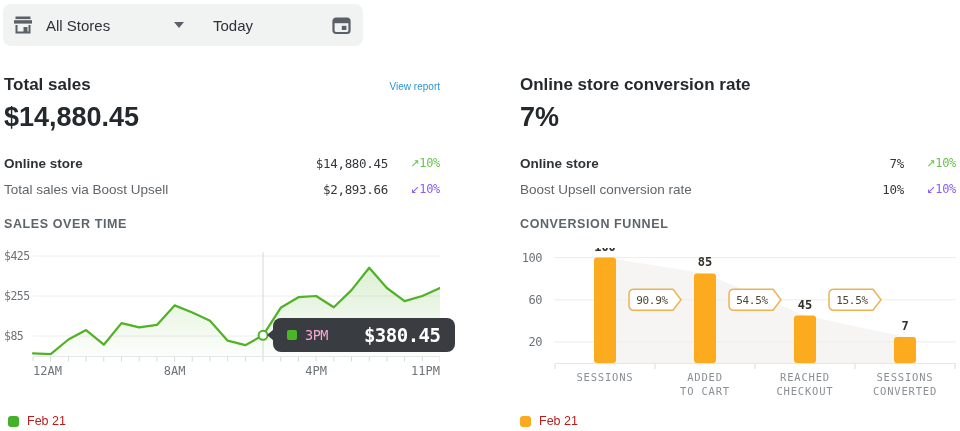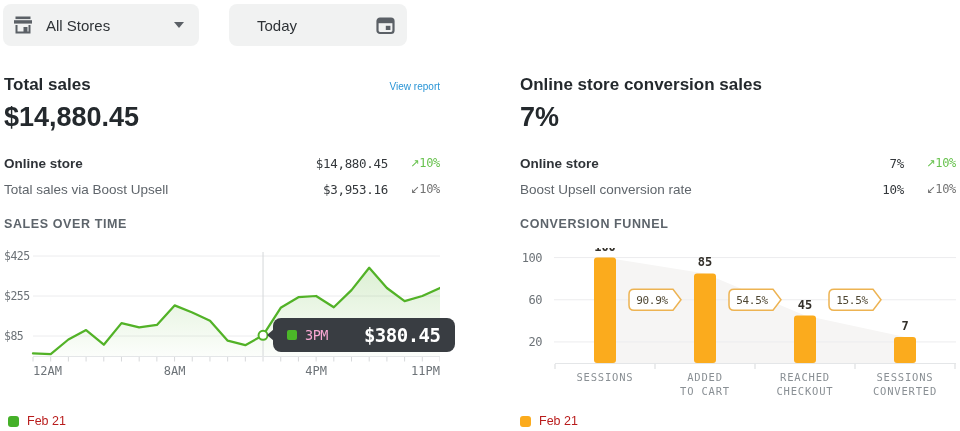--- a/index.html
+++ b/index.html
@@ -8,21 +8,21 @@
     position:relative; width:960px; height:431px; overflow:hidden;
     font-family:"Liberation Sans", sans-serif; color:#24292d; background:#fff;
   }
   
   .topbar { position:absolute; left:0; top:0; width:960px; height:56px; background:#fff; }
   .pill {
     position:absolute; top:4px; height:42px; background:#f1f2f2; border-radius:8px;
     display:flex; align-items:center; cursor:pointer;
   }
   .pill-store { left:3px; width:196px; padding-left:10px; }
-  .pill-date  { left:185px; width:178px; padding-left:28px;margin-left:44px; }
+  .pill-date  { left:185px; width:178px; padding-left:28px; }
   .pill-label { font-size:15px; color:#2e3236; margin-left:13px; }
   .pill-date .pill-label { margin-left:0; }
   .chevron {
     margin-left:auto; margin-right:15px; width:0; height:0;
     border-left:5px solid transparent; border-right:5px solid transparent;
     border-top:6px solid #5b6066;
   }
   .icon-svg { display:block; }
   .pill-date .icon-svg { margin-left:auto; margin-right:12px; }
   
@@ -40,21 +40,21 @@
   .metric-value {
     margin-left:auto; font-family:"DejaVu Sans Mono","Liberation Mono",monospace;
     font-size:12.5px; letter-spacing:-0.3px; color:#34383c;
   }
   .metric-delta {
     width:52px; text-align:right; font-family:"DejaVu Sans Mono","Liberation Mono",monospace;
     font-size:12px; letter-spacing:-0.3px;
   }
   .metric-delta .arr { font-family:"DejaVu Sans", sans-serif; font-size:11px; }
   .delta-up   { color:#68c24e; }
-  .delta-down { color:#737373; }
+  .delta-down { color:#8b5cf6; }
   .section-title {
     position:absolute; left:0; top:147px; font-size:12.5px; font-weight:bold;
     color:#5d646b; letter-spacing:0.6px;
   }
   .chart-box { position:absolute; left:0; top:178px; width:436px; height:162px; }
   .legend { position:absolute; left:0; top:344px; display:flex; align-items:center; padding-left:4px; }
   .panel-right .legend { padding-left:0; }
   .legend-swatch { width:11px; height:11px; border-radius:3px; margin-right:8px; }
   .legend-label { font-size:12.5px; color:#b91c1c; }
   
@@ -106,21 +106,21 @@
     <div class="big-value">$14,880.45</div>
 
     <div class="metric-rows">
       <div class="metric-row">
         <span class="metric-label strong">Online store</span>
         <span class="metric-value">$14,880.45</span>
         <span class="metric-delta delta-up"><span class="arr">↗</span><span>10%</span></span>
       </div>
       <div class="metric-row">
         <span class="metric-label">Total sales via Boost Upsell</span>
-        <span class="metric-value">$3,953.16</span>
+        <span class="metric-value">$2,893.66</span>
         <span class="metric-delta delta-down"><span class="arr">↙</span><span>10%</span></span>
       </div>
     </div>
 
     <div class="section-title">SALES OVER TIME</div>
 
     <div class="chart-box" id="line-chart">
       <div class="tooltip" id="sales-tooltip" style="left: 269.043px; top: 70.2941px;">
         <span class="tooltip-swatch"></span>
         <span class="tooltip-time">3PM</span>
@@ -175,21 +175,21 @@
         </svg></div>
 
     <div class="legend">
       <span class="legend-swatch" id="legend-swatch-sales" style="background: rgb(69, 176, 41);"></span>
       <span class="legend-label">Feb 21</span>
     </div>
   </div>
 
   <div class="panel panel-right">
     <div class="panel-head">
-      <span class="panel-title">Online store conversion sales</span>
+      <span class="panel-title">Online store conversion rate</span>
     </div>
     <div class="big-value">7%</div>
 
     <div class="metric-rows">
       <div class="metric-row">
         <span class="metric-label strong">Online store</span>
         <span class="metric-value">7%</span>
         <span class="metric-delta delta-up"><span class="arr">↗</span><span>10%</span></span>
       </div>
       <div class="metric-row">

